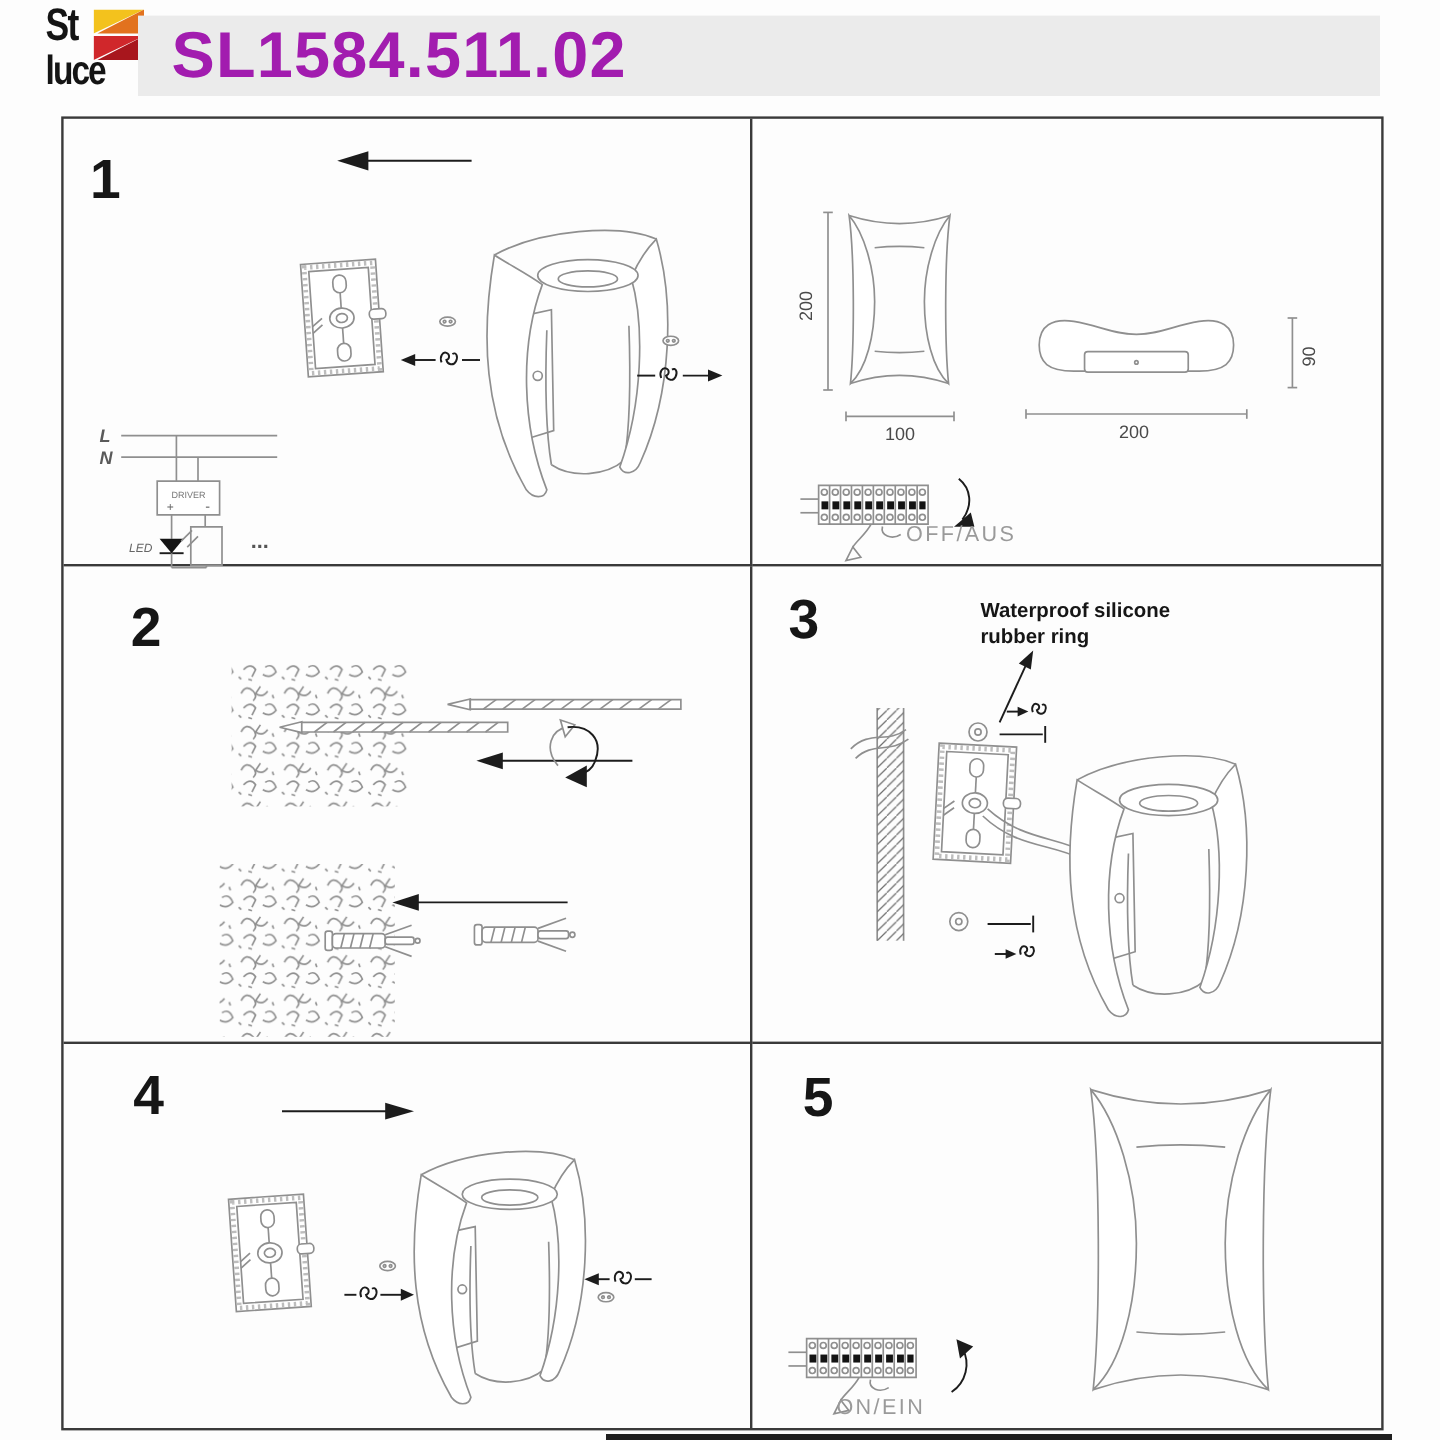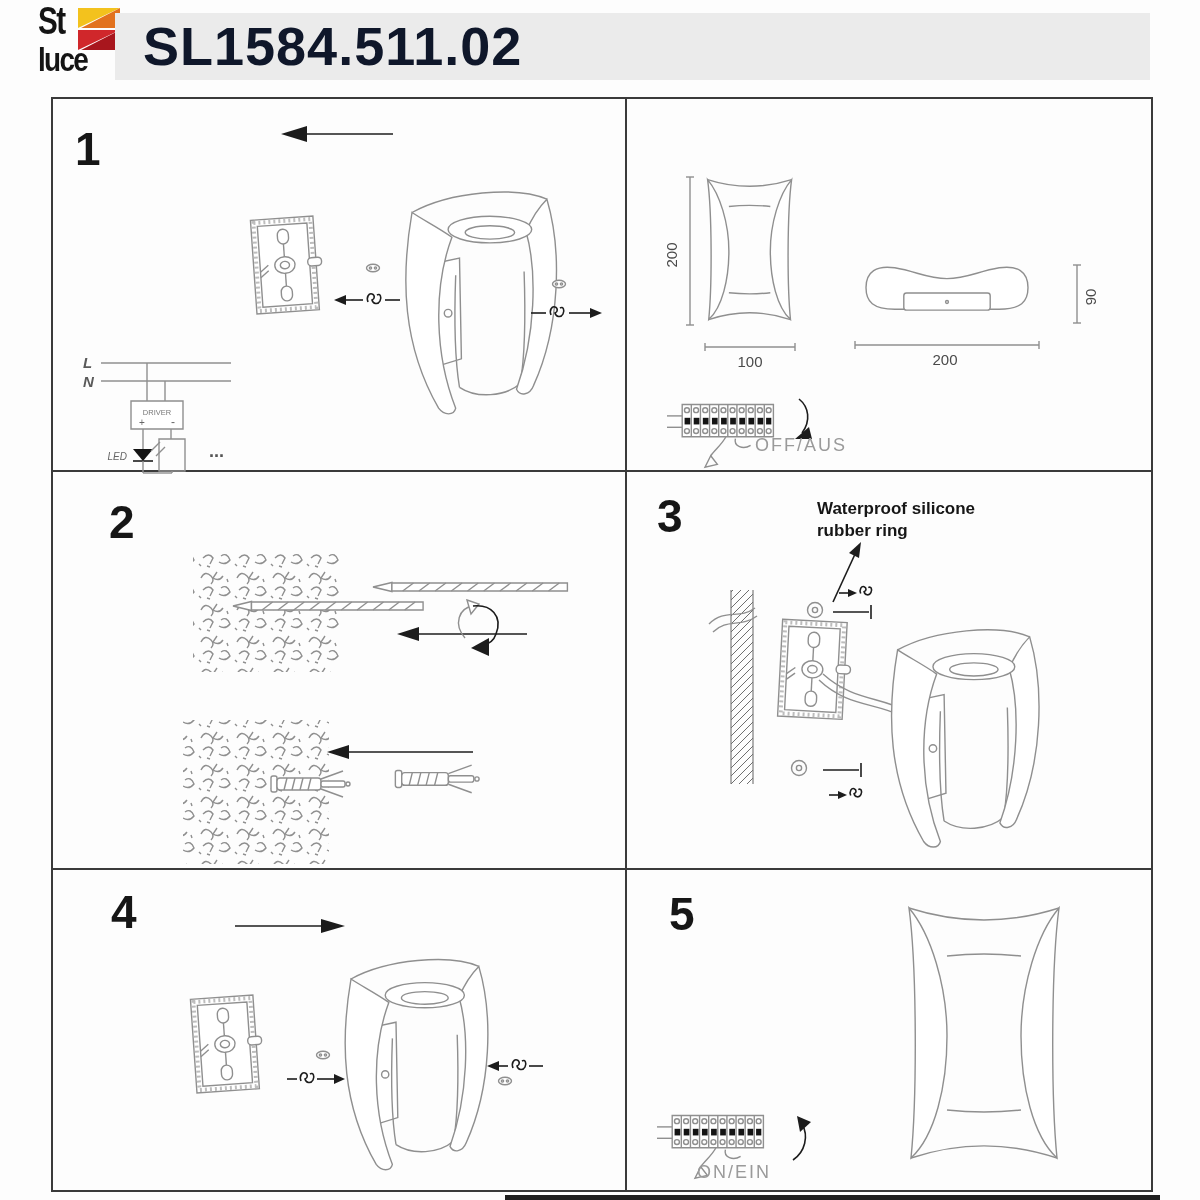--- a/index.html
+++ b/index.html
@@ -1,20 +1,20 @@
 <!DOCTYPE html>
 <html><head>
 <meta charset="utf-8">
 <style>
   html,body{margin:0;padding:0;background:#e8e8e8;}
   .page{position:relative;width:1200px;height:1200px;background:#fdfdfd;overflow:hidden;
         font-family:"Liberation Sans", sans-serif;}
   
   .titlebar{position:absolute;left:115px;top:13px;width:1035px;height:67px;background:#ebebeb;}
-  .title-text{position:absolute;left:28px;top:2px;font-size:54px;font-weight:bold;color:#0f172a;letter-spacing:1px;}
+  .title-text{position:absolute;left:28px;top:2px;font-size:54px;font-weight:bold;color:#a21caf;letter-spacing:1px;}
   .logo{position:absolute;left:38px;top:6px;width:90px;height:84px;color:#141414;}
   .logo .l1{position:absolute;left:0;top:-6px;font-size:38px;font-weight:bold;transform:scaleX(.78);transform-origin:left;letter-spacing:-2px;}
   .logo .l2{position:absolute;left:0;top:34px;font-size:34px;font-weight:bold;transform:scaleX(.82);transform-origin:left;letter-spacing:-2px;}
   .logo svg{position:absolute;left:40px;top:2px;}
   
   .grid{position:absolute;left:51px;top:97px;width:1102px;height:1095px;border:2px solid #3a3a3a;box-sizing:border-box;}
   .cell{position:absolute;box-sizing:border-box;}
   .cA{left:0;top:0;width:574px;height:373px;border-right:2px solid #3a3a3a;border-bottom:2px solid #3a3a3a;}
   .cB{left:574px;top:0;width:524px;height:373px;border-bottom:2px solid #3a3a3a;}
   .cC{left:0;top:373px;width:574px;height:398px;border-right:2px solid #3a3a3a;border-bottom:2px solid #3a3a3a;}

